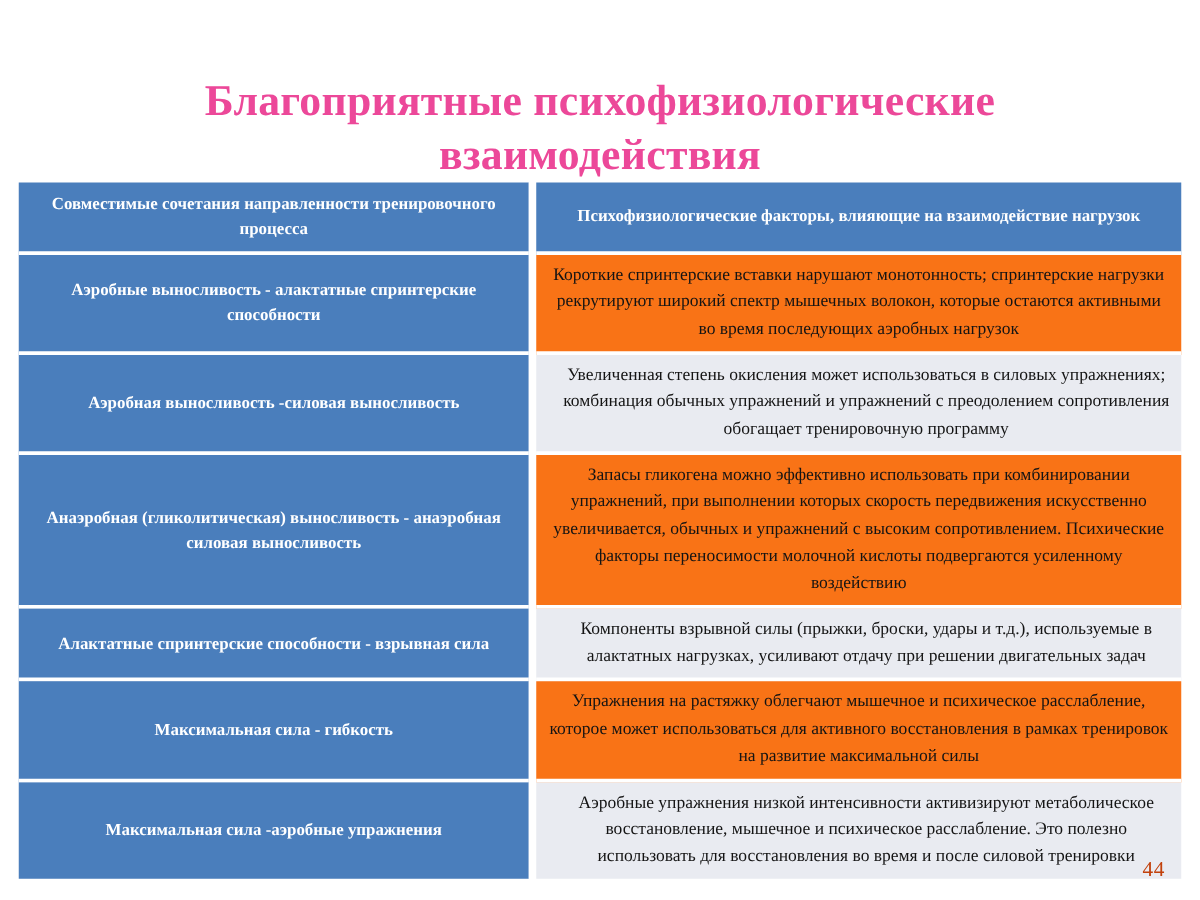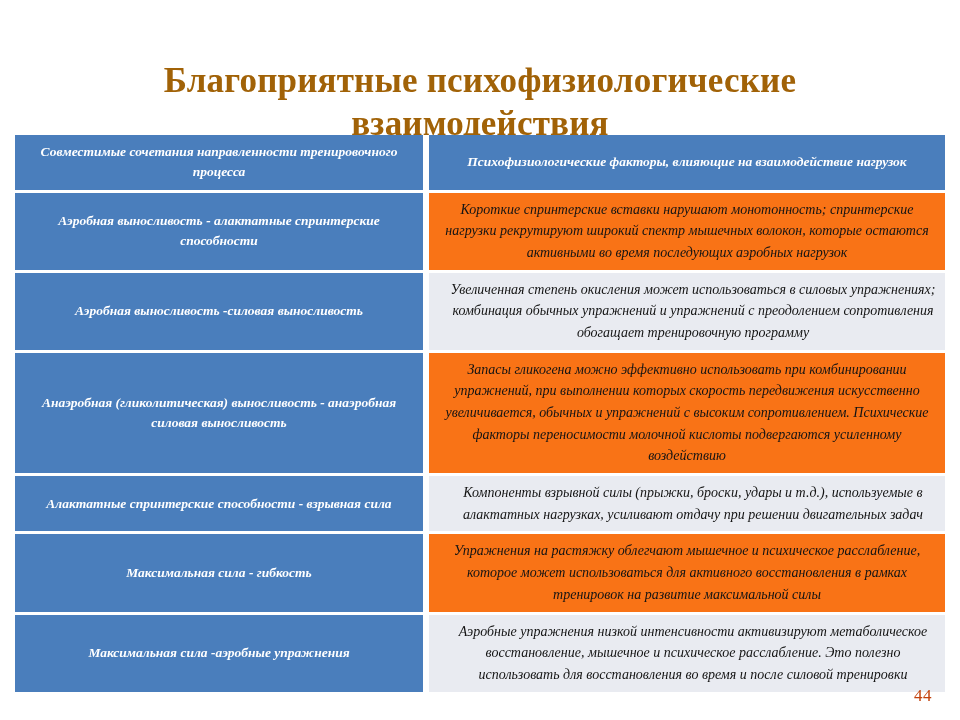--- a/index.html
+++ b/index.html
@@ -22,35 +22,34 @@
     background: #ffffff;
   }
 
   
   .slide-title {
     position: absolute;
     left: 60px;
     top: 36px;
     width: 840px;
     text-align: center;
-    color: #a16207;
+    color: #ec4899;
     font-family: "Liberation Serif", "DejaVu Serif", serif;
     font-weight: bold;
     font-size: 35px;
     line-height: 1.23;
     letter-spacing: 0.2px;
   }
 
   
   .table-wrap {
     position: absolute;
     left: 15px;
-    top: 135px;
+    top: 146px;
     width: 930px;
-    font-style: italic;
   }
 
   .ptable {
     width: 100%;
     border-collapse: separate;
     border-spacing: 0;
     table-layout: fixed;
   }
 
   .ptable col.c-left  { width: 408px; }
@@ -134,21 +133,21 @@
       </colgroup>
       <tbody>
 
         <tr class="hdr">
           <td class="cell-left">Совместимые сочетания направленности тренировочного процесса</td>
           <td class="gap"></td>
           <td class="cell-right">Психофизиологические факторы, влияющие на взаимодействие нагрузок</td>
         </tr>
 
         <tr>
-          <td class="cell-left">Аэробная выносливость - алактатные спринтерские способности</td>
+          <td class="cell-left">Аэробные выносливость - алактатные спринтерские способности</td>
           <td class="gap"></td>
           <td class="cell-right shade-a">Короткие спринтерские вставки нарушают монотонность; спринтерские нагрузки рекрутируют широкий спектр мышечных волокон, которые остаются активными во время последующих аэробных нагрузок</td>
         </tr>
 
         <tr>
           <td class="cell-left">Аэробная выносливость -силовая выносливость</td>
           <td class="gap"></td>
           <td class="cell-right shade-b">Увеличенная степень окисления может использоваться в силовых упражнениях; комбинация обычных упражнений и упражнений с преодолением сопротивления обогащает тренировочную программу</td>
         </tr>
 

